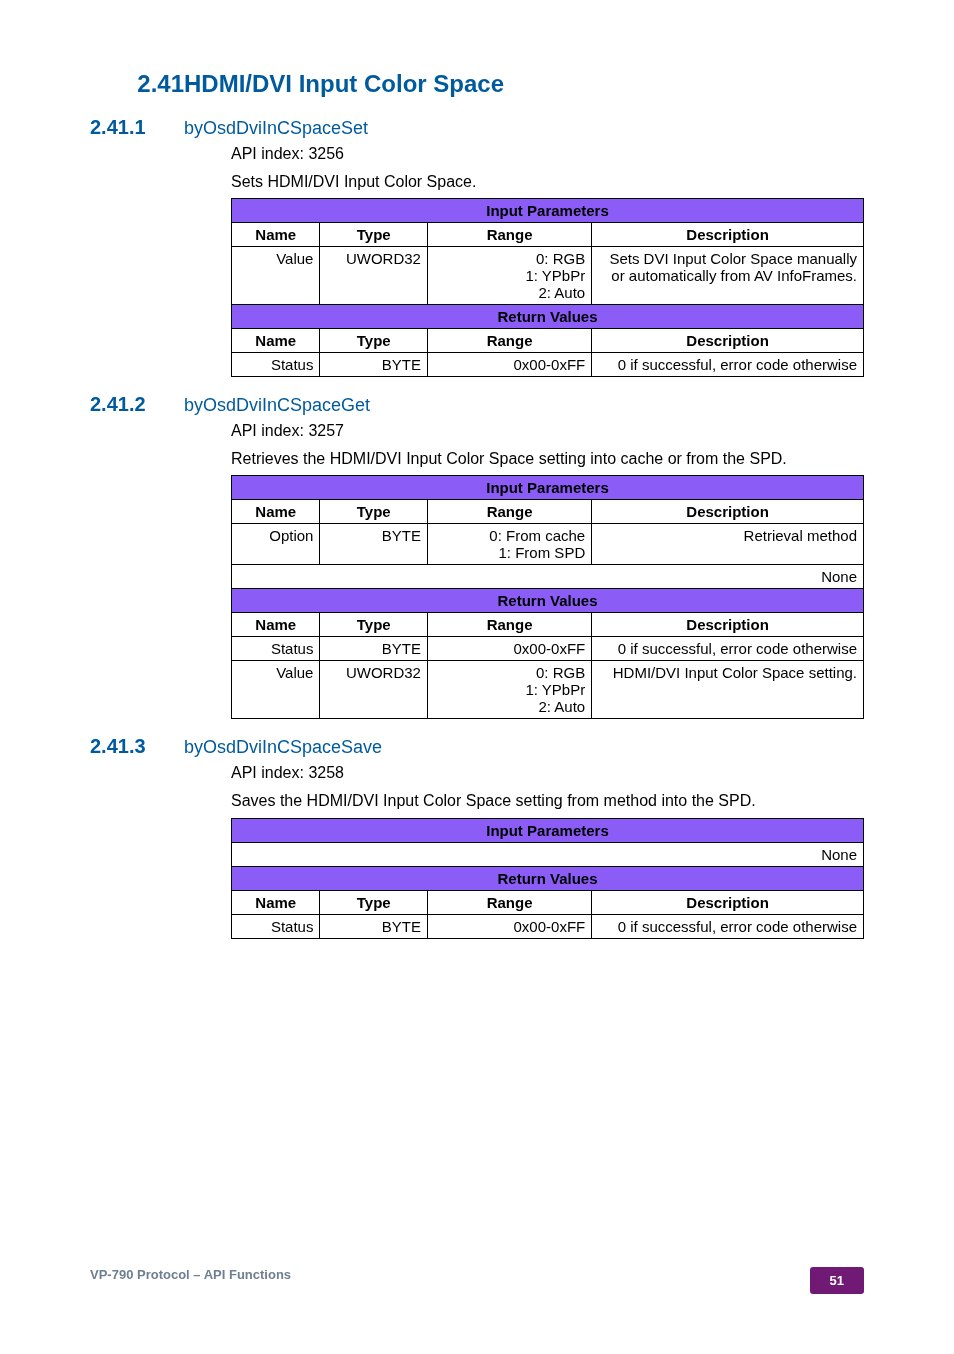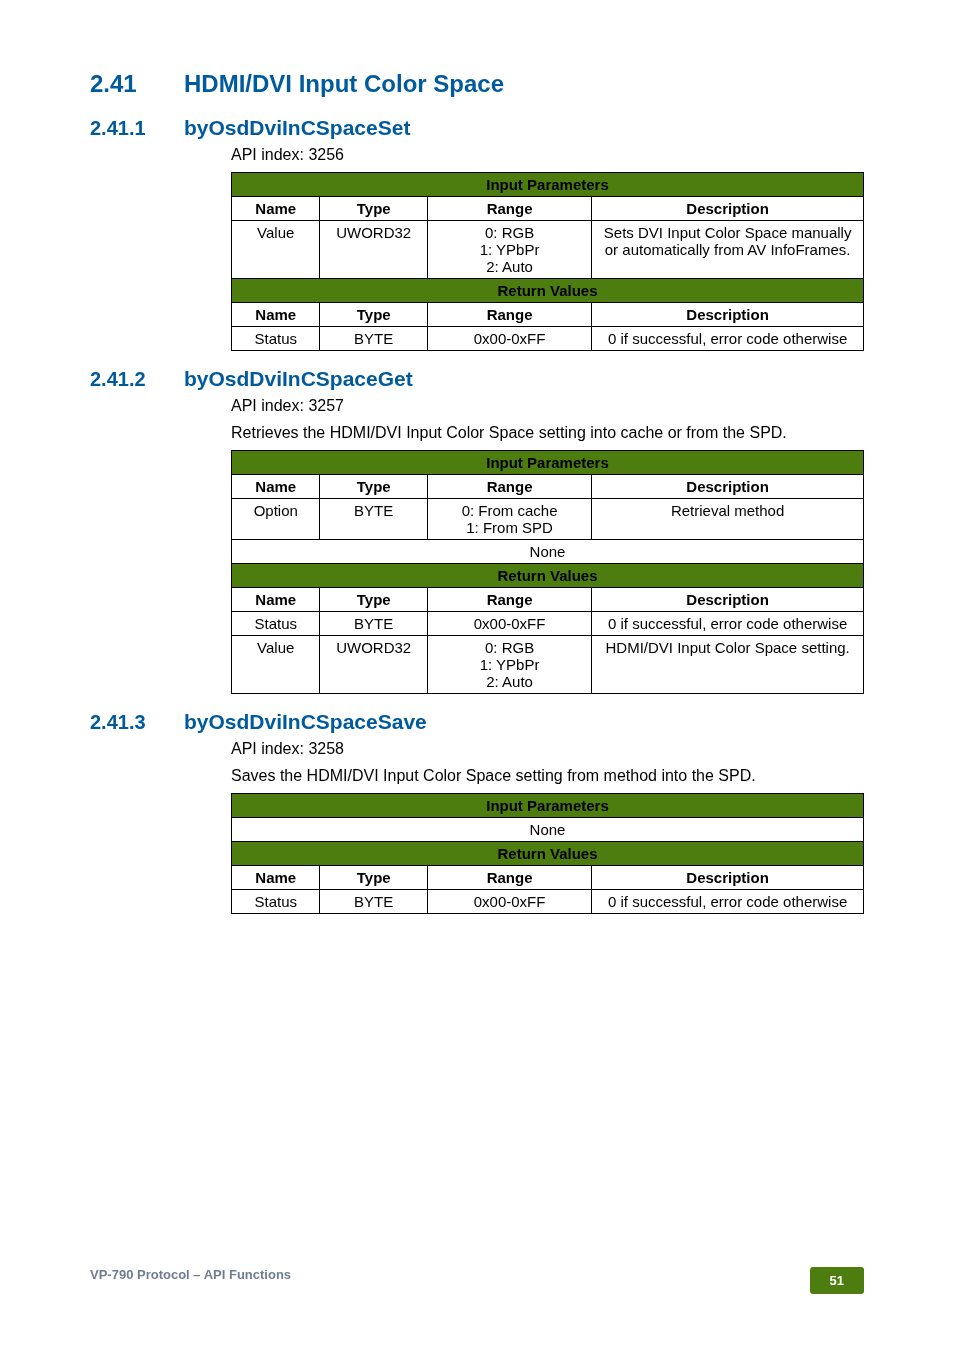--- a/index.html
+++ b/index.html
@@ -21,69 +21,70 @@
     display: flex;
     align-items: baseline;
     margin-bottom: 18px;
     margin-top: 10px;
   }
   .h1-num {
     color: #005a9e;
     font-size: 24px;
     font-weight: bold;
     width: 94px;
+    text-align: right;
   }
   .h1-title {
     color: #005a9e;
     font-size: 24px;
     font-weight: bold;
   }
   .h2-row {
     display: flex;
     align-items: baseline;
     margin-top: 16px;
     margin-bottom: 4px;
   }
   .h2-num {
     color: #005a9e;
     font-size: 20px;
     font-weight: bold;
     width: 94px;
   }
   .h2-title {
     color: #005a9e;
-    font-size: 21px;
-    font-weight: bold;
+    font-size: 18px;
+    font-weight: normal;
   }
   .body-indent {
     margin-left: 94px;
     padding-left: 47px;
   }
   .para {
     font-size: 16px;
     margin: 4px 0 6px 0;
     line-height: 1.35;
   }
   table.api {
     border-collapse: collapse;
     width: 100%;
     margin-top: 4px;
     margin-bottom: 6px;
     font-size: 15px;
   }
   table.api th, table.api td {
     border: 1px solid #000000;
     padding: 3px 6px;
-    text-align: center;
+    text-align: right;
     vertical-align: top;
   }
   table.api th.section-header {
     text-align: center;
     font-weight: bold;
-    background: #4d7c0f;
+    background: #8b5cf6;
   }
   table.api th.col-header {
     text-align: center;
     font-weight: bold;
   }
   .col-name { width: 14%; text-align:center;}
   .col-type { width: 17%; text-align:center;}
   .col-range { width: 26%; }
   .col-desc { width: 43%; }
 
@@ -95,21 +96,21 @@
     display: flex;
     justify-content: space-between;
     align-items: flex-start;
   }
   .footer-left {
     color: #6f7f91;
     font-size: 13px;
     font-weight: bold;
   }
   .footer-page {
-    background: #4d7c0f;
+    background: #701a75;
     color: #ffffff;
     font-size: 13px;
     font-weight: bold;
     padding: 6px 20px;
     border-radius: 3px;
   }
 </style>
 </head>
 <body>
 
@@ -119,20 +120,21 @@
     <div class="h1-num">2.41</div>
     <div class="h1-title">HDMI/DVI Input Color Space</div>
   </div>
 
   <div class="h2-row">
     <div class="h2-num">2.41.1</div>
     <div class="h2-title">byOsdDviInCSpaceSet</div>
   </div>
   <div class="body-indent">
     <p class="para">API index: 3256</p>
+    <p class="para">Sets HDMI/DVI Input Color Space.</p>
     <table class="api">
       <tbody>
           <tr>
             <th class="section-header" colspan="4">Input Parameters</th>
           </tr>
       <tr>
         <th class="col-header col-name">Name</th>
         <th class="col-header col-type">Type</th>
         <th class="col-header col-range">Range</th>
         <th class="col-header col-desc">Description</th>

